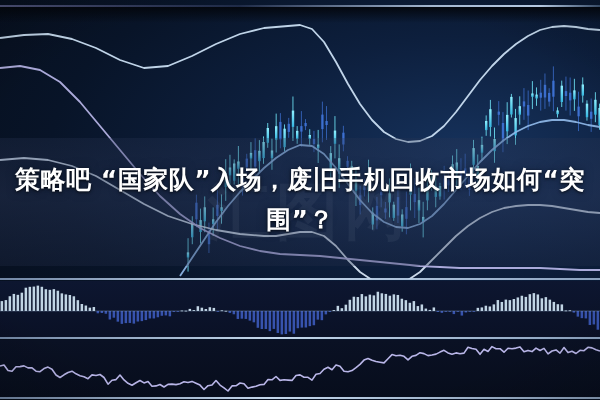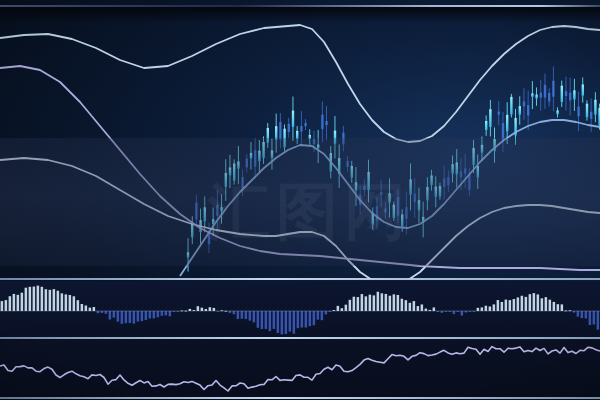--- a/index.html
+++ b/index.html
@@ -460,14 +460,15 @@
   <div class="sep" id="sep-2"></div>
   <div class="sep" id="sep-3"></div>
 
   <div class="bg-vignette"></div>
   <div class="top-dark"></div>
   <div class="top-rule"></div>
 
   <div class="watermark">汇图网</div>
 
   <div class="text-band"></div>
+  <div class="title">策略吧 “国家队”入场，废旧手机回收市场如何“突围”？</div>
 
 </div>
 
 </body></html>

